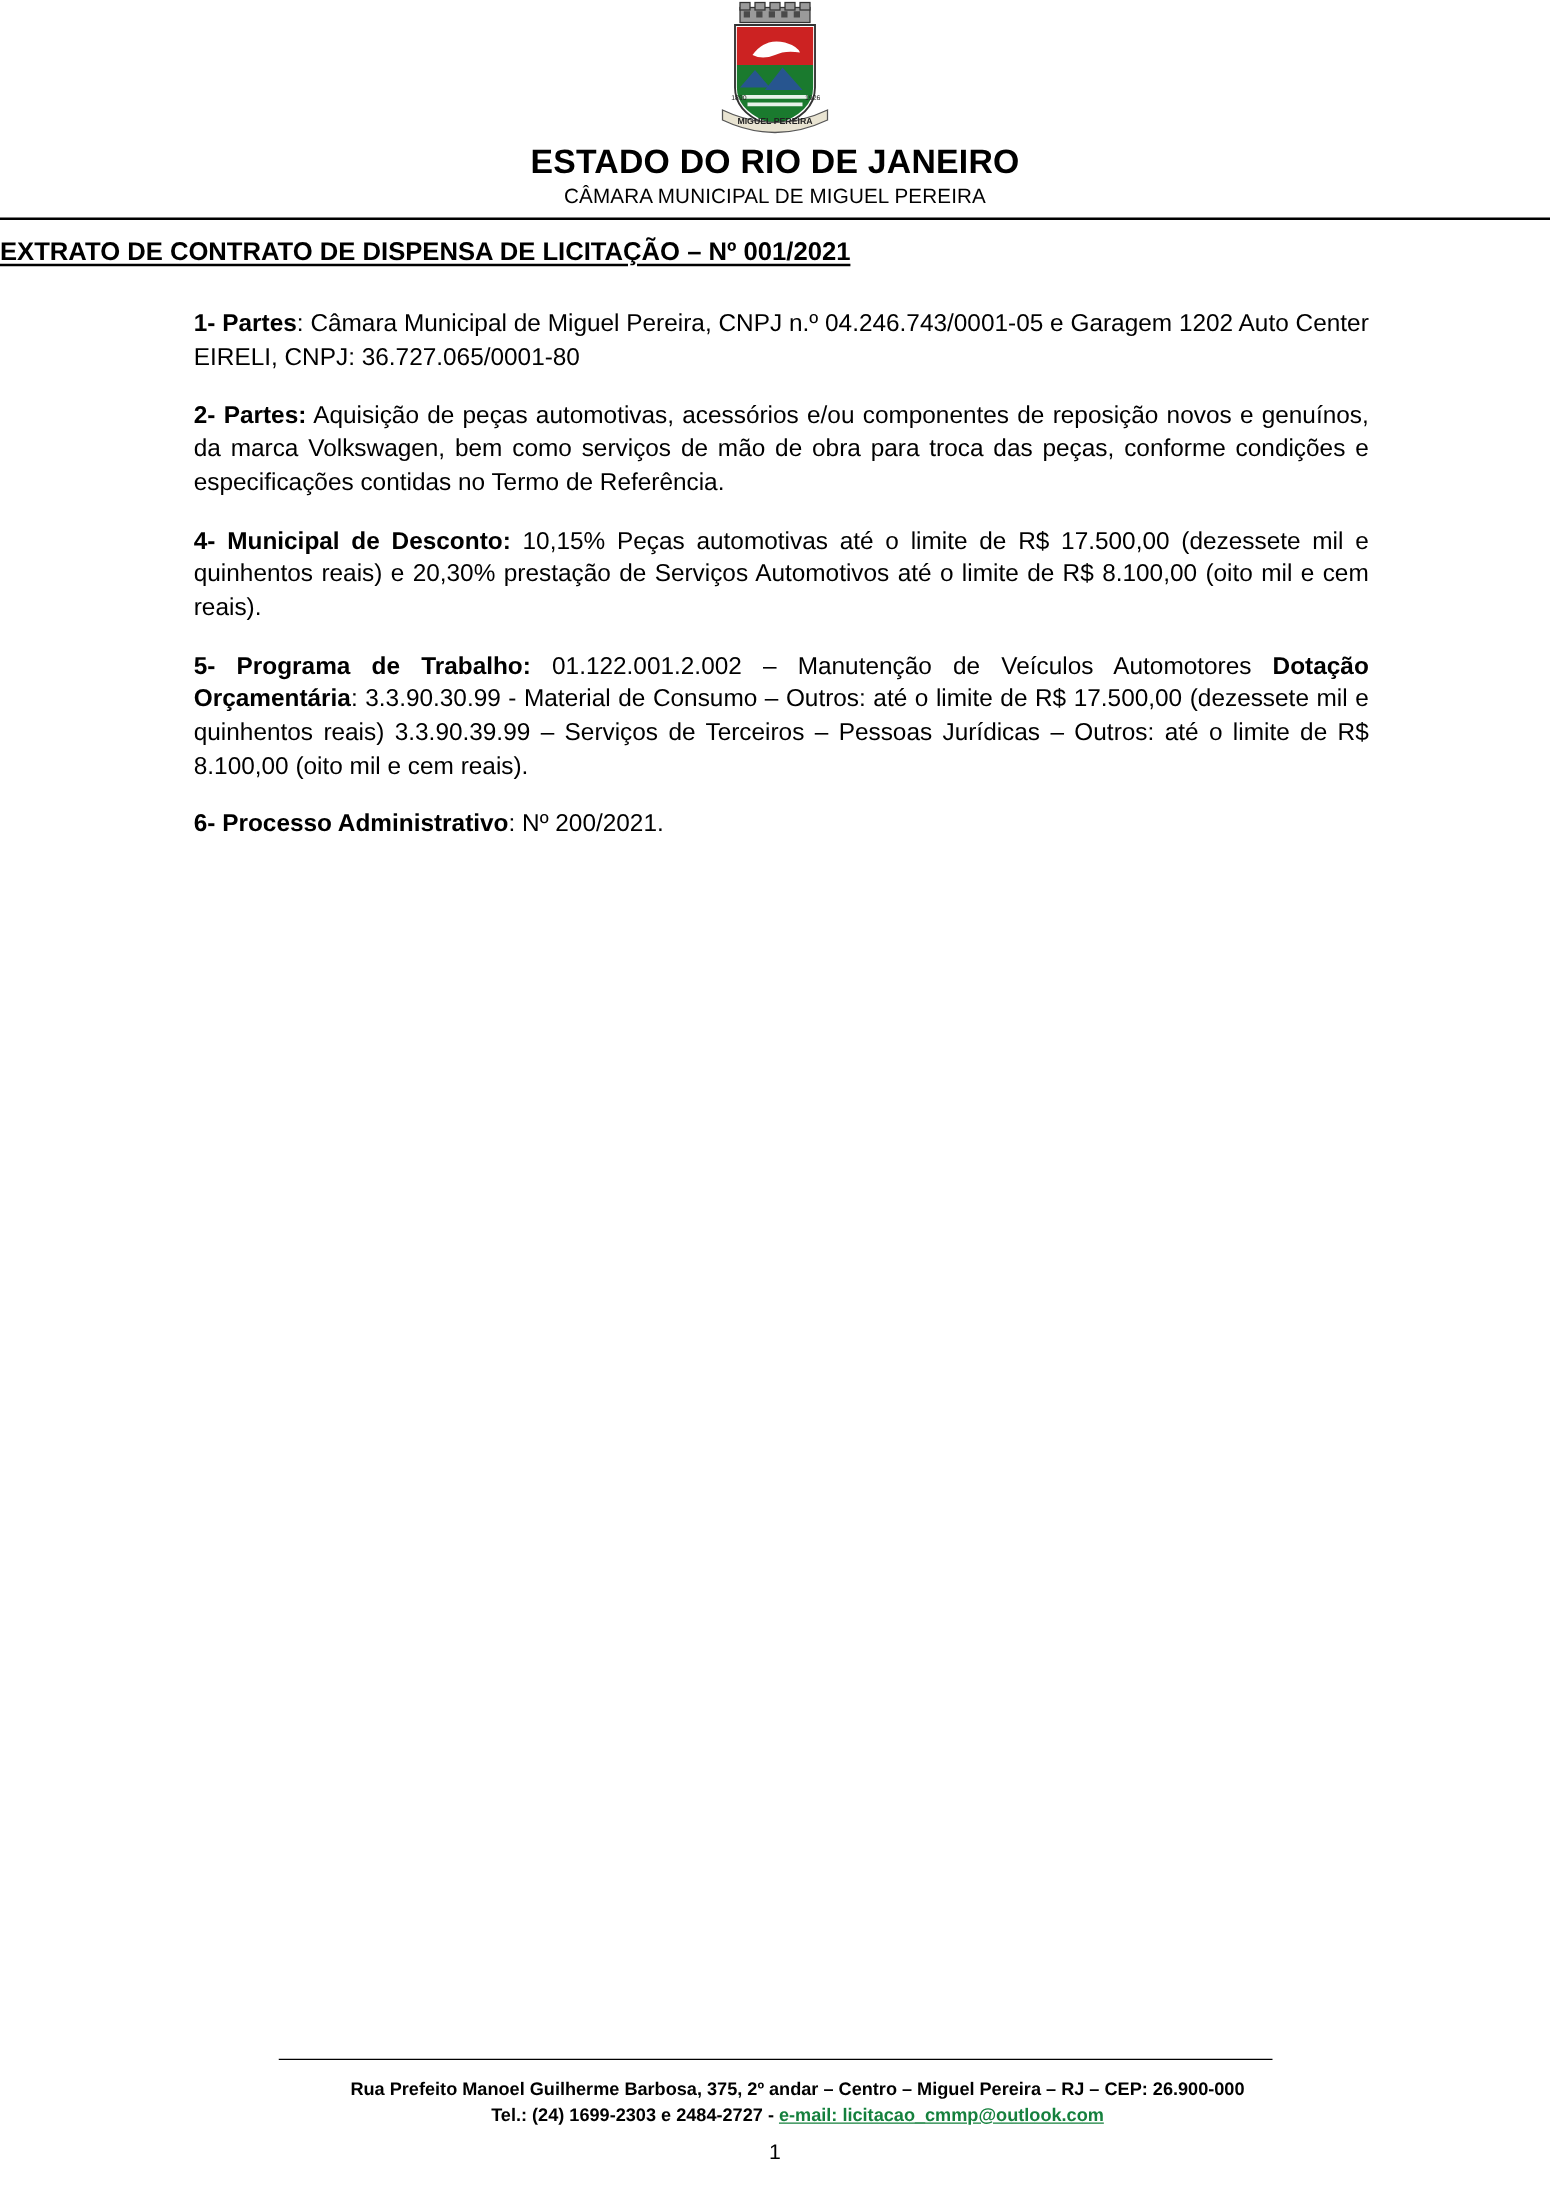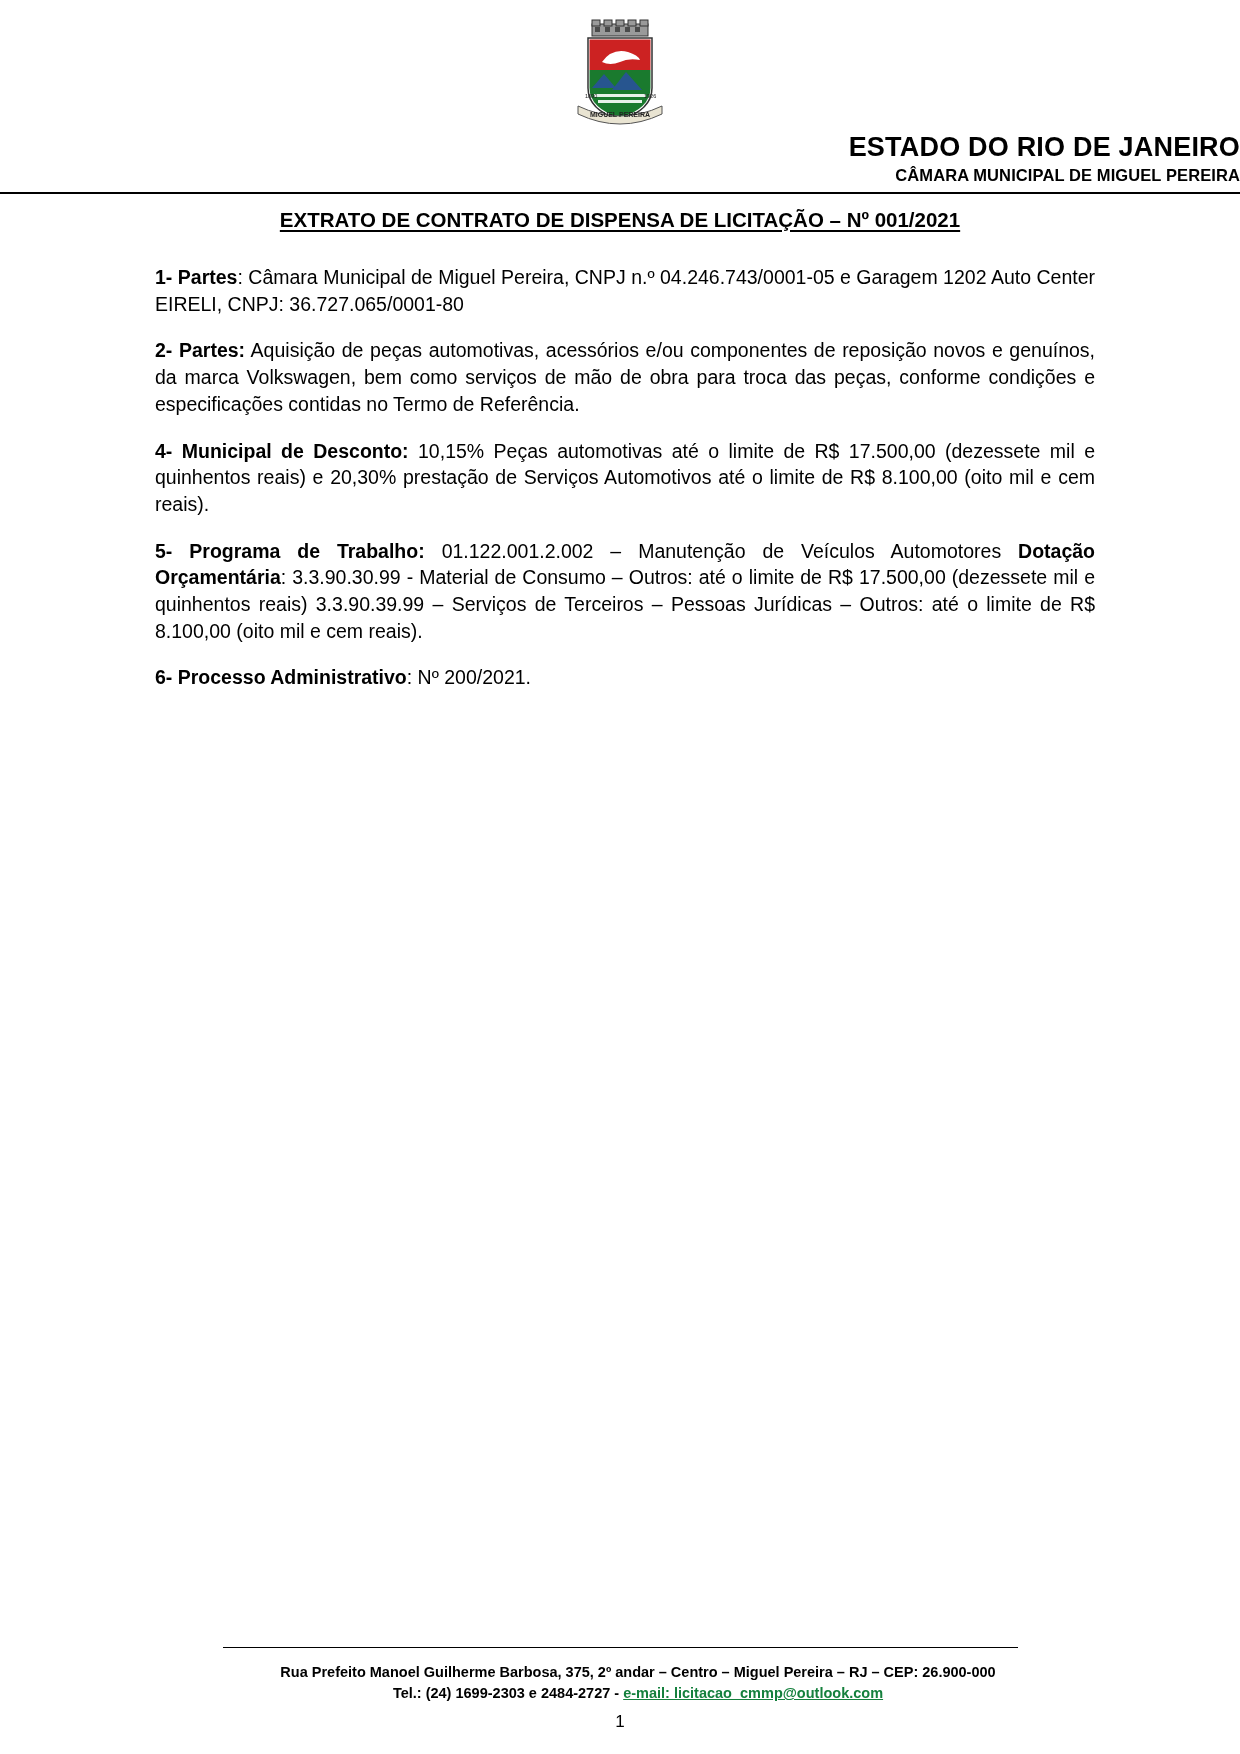--- a/index.html
+++ b/index.html
@@ -17,54 +17,53 @@
   .page {
     width: 1240px;
     height: 1754px;
     position: relative;
     box-sizing: border-box;
     padding: 0;
   }
 
   
   .header {
-    text-align: right;
-    padding-top: 18px;
+    text-align: center;
+    padding-top: 0;
   }
   .crest {
     width: 96px;
     height: 108px;
     margin: 0 auto;
     position: relative;
   }
   .crest svg { display: block; }
 
   .org-title {
     font-size: 27px;
     font-weight: bold;
     letter-spacing: 0.2px;
     margin-top: 6px;
     line-height: 1.15;
   }
   .org-sub {
     font-size: 16.5px;
-    font-weight: bold;
+    font-weight: normal;
     letter-spacing: 0.1px;
     margin-top: 3px;
     line-height: 1.15;
   }
   .header-rule {
     border: none;
     border-top: 2px solid #000;
     margin: 7px 0 0 0;
     width: 100%;
   }
 
   .doc-title {
-    text-align: center;
     font-size: 20.5px;
     font-weight: bold;
     margin-top: 14px;
     text-decoration: underline;
     text-underline-offset: 3px;
   }
 
   
   .content {
     margin: 0 auto;

